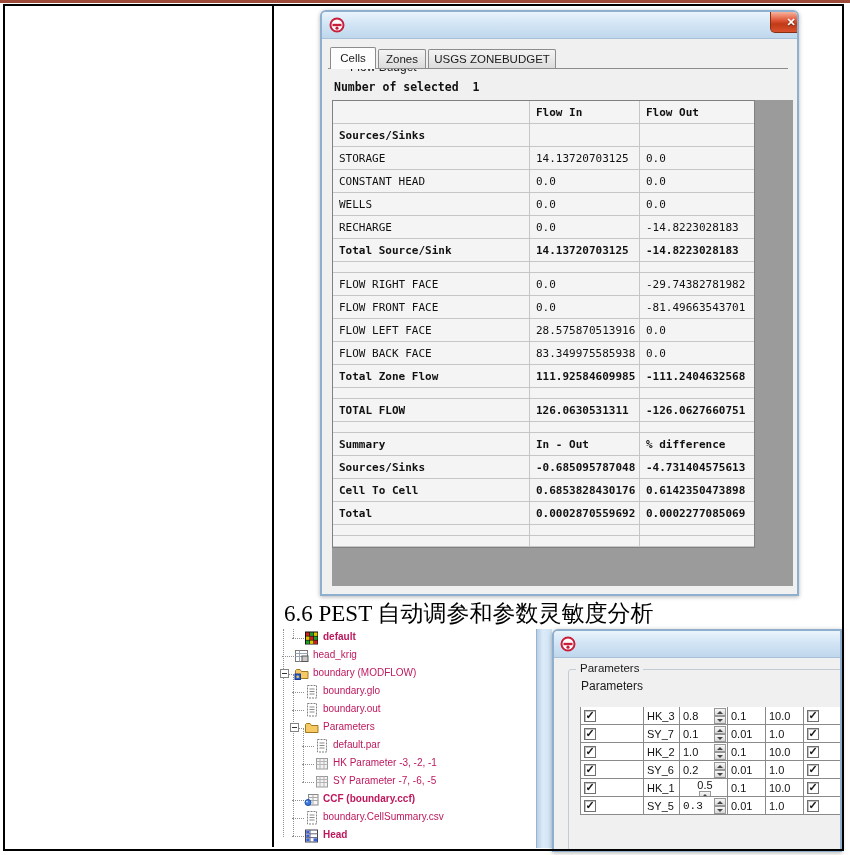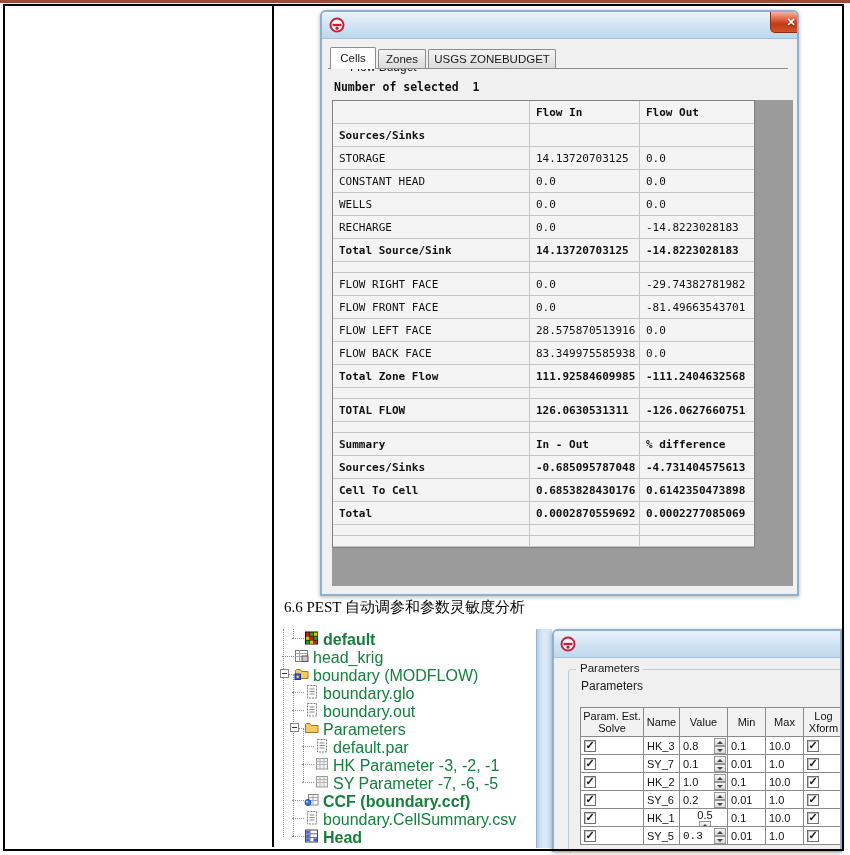--- a/index.html
+++ b/index.html
@@ -4,21 +4,21 @@
 <style>
   html,body{margin:0;padding:0;background:#ffffff;}
   .page{position:relative;width:850px;height:855px;background:#fff;overflow:hidden;
         font-family:"Liberation Sans",sans-serif;}
 
   
   .doc-rule{position:absolute;left:0;top:0;width:850px;height:3px;background:#9d4a38;z-index:12;}
   .doc-outline{position:absolute;left:3px;top:4px;width:837px;height:843px;border:2px solid #000;z-index:11;pointer-events:none;}
   .doc-divider{position:absolute;left:272px;top:4px;width:2px;height:843px;background:#000;z-index:11;}
   .heading{position:absolute;left:284px;top:598px;font-family:"Liberation Serif","DejaVu Serif",serif;
-           font-size:15px;color:#000;white-space:nowrap;}
+           font-size:23px;color:#000;white-space:nowrap;}
 
   
   .win{position:absolute;background:#f0f0f0;border:2px solid #8fafcf;border-radius:6px 6px 0 0;
        overflow:hidden;box-shadow:0 1px 4px rgba(0,0,0,.3);}
   .titlebar{position:absolute;left:0;top:0;right:0;height:26px;
             background:linear-gradient(#eaf4fc,#d3e5f5 45%,#bfd7ec);
             border-bottom:1px solid #a8c0d8;}
   .appicon{position:absolute;left:7px;top:5px;width:16px;height:16px;}
   .wtitle{position:absolute;left:28px;top:6px;font-size:12px;color:#1a1a1a;white-space:nowrap;margin-top:42px;}
   .closebtn{position:absolute;left:448px;top:0;width:40px;height:20px;border:1px solid #872f10;border-top:none;
@@ -41,21 +41,21 @@
   .fb-row{display:flex;height:23px;box-sizing:border-box;border-bottom:1px solid #c6c6c6;background:#f4f4f4;}
   .fb-row.fb-spacer{height:11px;}
   .fb-row.fb-bold{font-weight:bold;}
   .fb-header{font-weight:bold;}
   .fb-cell{box-sizing:border-box;padding:5px 6px 0;border-right:1px solid #c6c6c6;
            overflow:hidden;white-space:nowrap;}
   .fb-c0{width:197px;} .fb-c1{width:110px;} .fb-c2{width:112px;border-right:none;}
 
   
   .tree{position:absolute;left:278px;top:629px;width:258px;height:218px;overflow:hidden;
-        font-size:16px;color:#15803d;}
+        font-size:10px;color:#be185d;}
   .tree-row{position:absolute;left:0;width:258px;height:18px;}
   .tree-row .tlabel{position:absolute;top:2px;white-space:nowrap;}
   .tree-row.bold .tlabel{font-weight:bold;}
   .ticon{position:absolute;top:1px;width:16px;height:16px;}
   .tstub{position:absolute;top:9px;height:1px;border-top:1px dotted #909090;}
   .tv{position:absolute;width:1px;border-left:1px dotted #909090;}
   .texp{position:absolute;width:9px;height:9px;top:4px;background:#fff;border:1px solid #848484;
         box-sizing:border-box;}
   .texp::after{content:"";position:absolute;left:1px;top:3px;width:5px;height:1px;background:#333;}
 
@@ -368,30 +368,20 @@
           <circle cx="8" cy="8" r="6.5" fill="#fff" stroke="#c81e3c" stroke-width="2"></circle>
           <rect x="3.5" y="6.8" width="9" height="2.4" fill="#c81e3c"></rect>
           <circle cx="8" cy="11.2" r="1.6" fill="#c81e3c"></circle>
         </svg>
       </span>
       <span class="wtitle" style="left:27px;">Parameters</span>
     </div>
     <div class="groupbox"></div>
     <span class="grouplabel">Parameters</span>
     <div class="pt">
-      <div class="pt-header" id="pt-header">
-          <div class="pt-h" style="width: 64px;">Param. Est.
-Solve</div>
-          <div class="pt-h" style="width: 36px;">Name</div>
-          <div class="pt-h" style="width: 48px;">Value</div>
-          <div class="pt-h" style="width: 38px;">Min</div>
-          <div class="pt-h" style="width: 38px;">Max</div>
-          <div class="pt-h" style="width: 40px;">Log
-Xform</div>
-        </div>
       <div id="pt-rows">
           <div class="pt-row">
             <div class="pt-c" style="width: 64px;">
               <div class="cbx">✓</div>
             </div>
             <div class="pt-c" style="width: 36px;">HK_3</div>
             <div class="pt-c pt-val" style="width: 48px;">
               <span>0.8</span>
               <div class="spin">
                 <div class="sp-b sp-u"></div>

